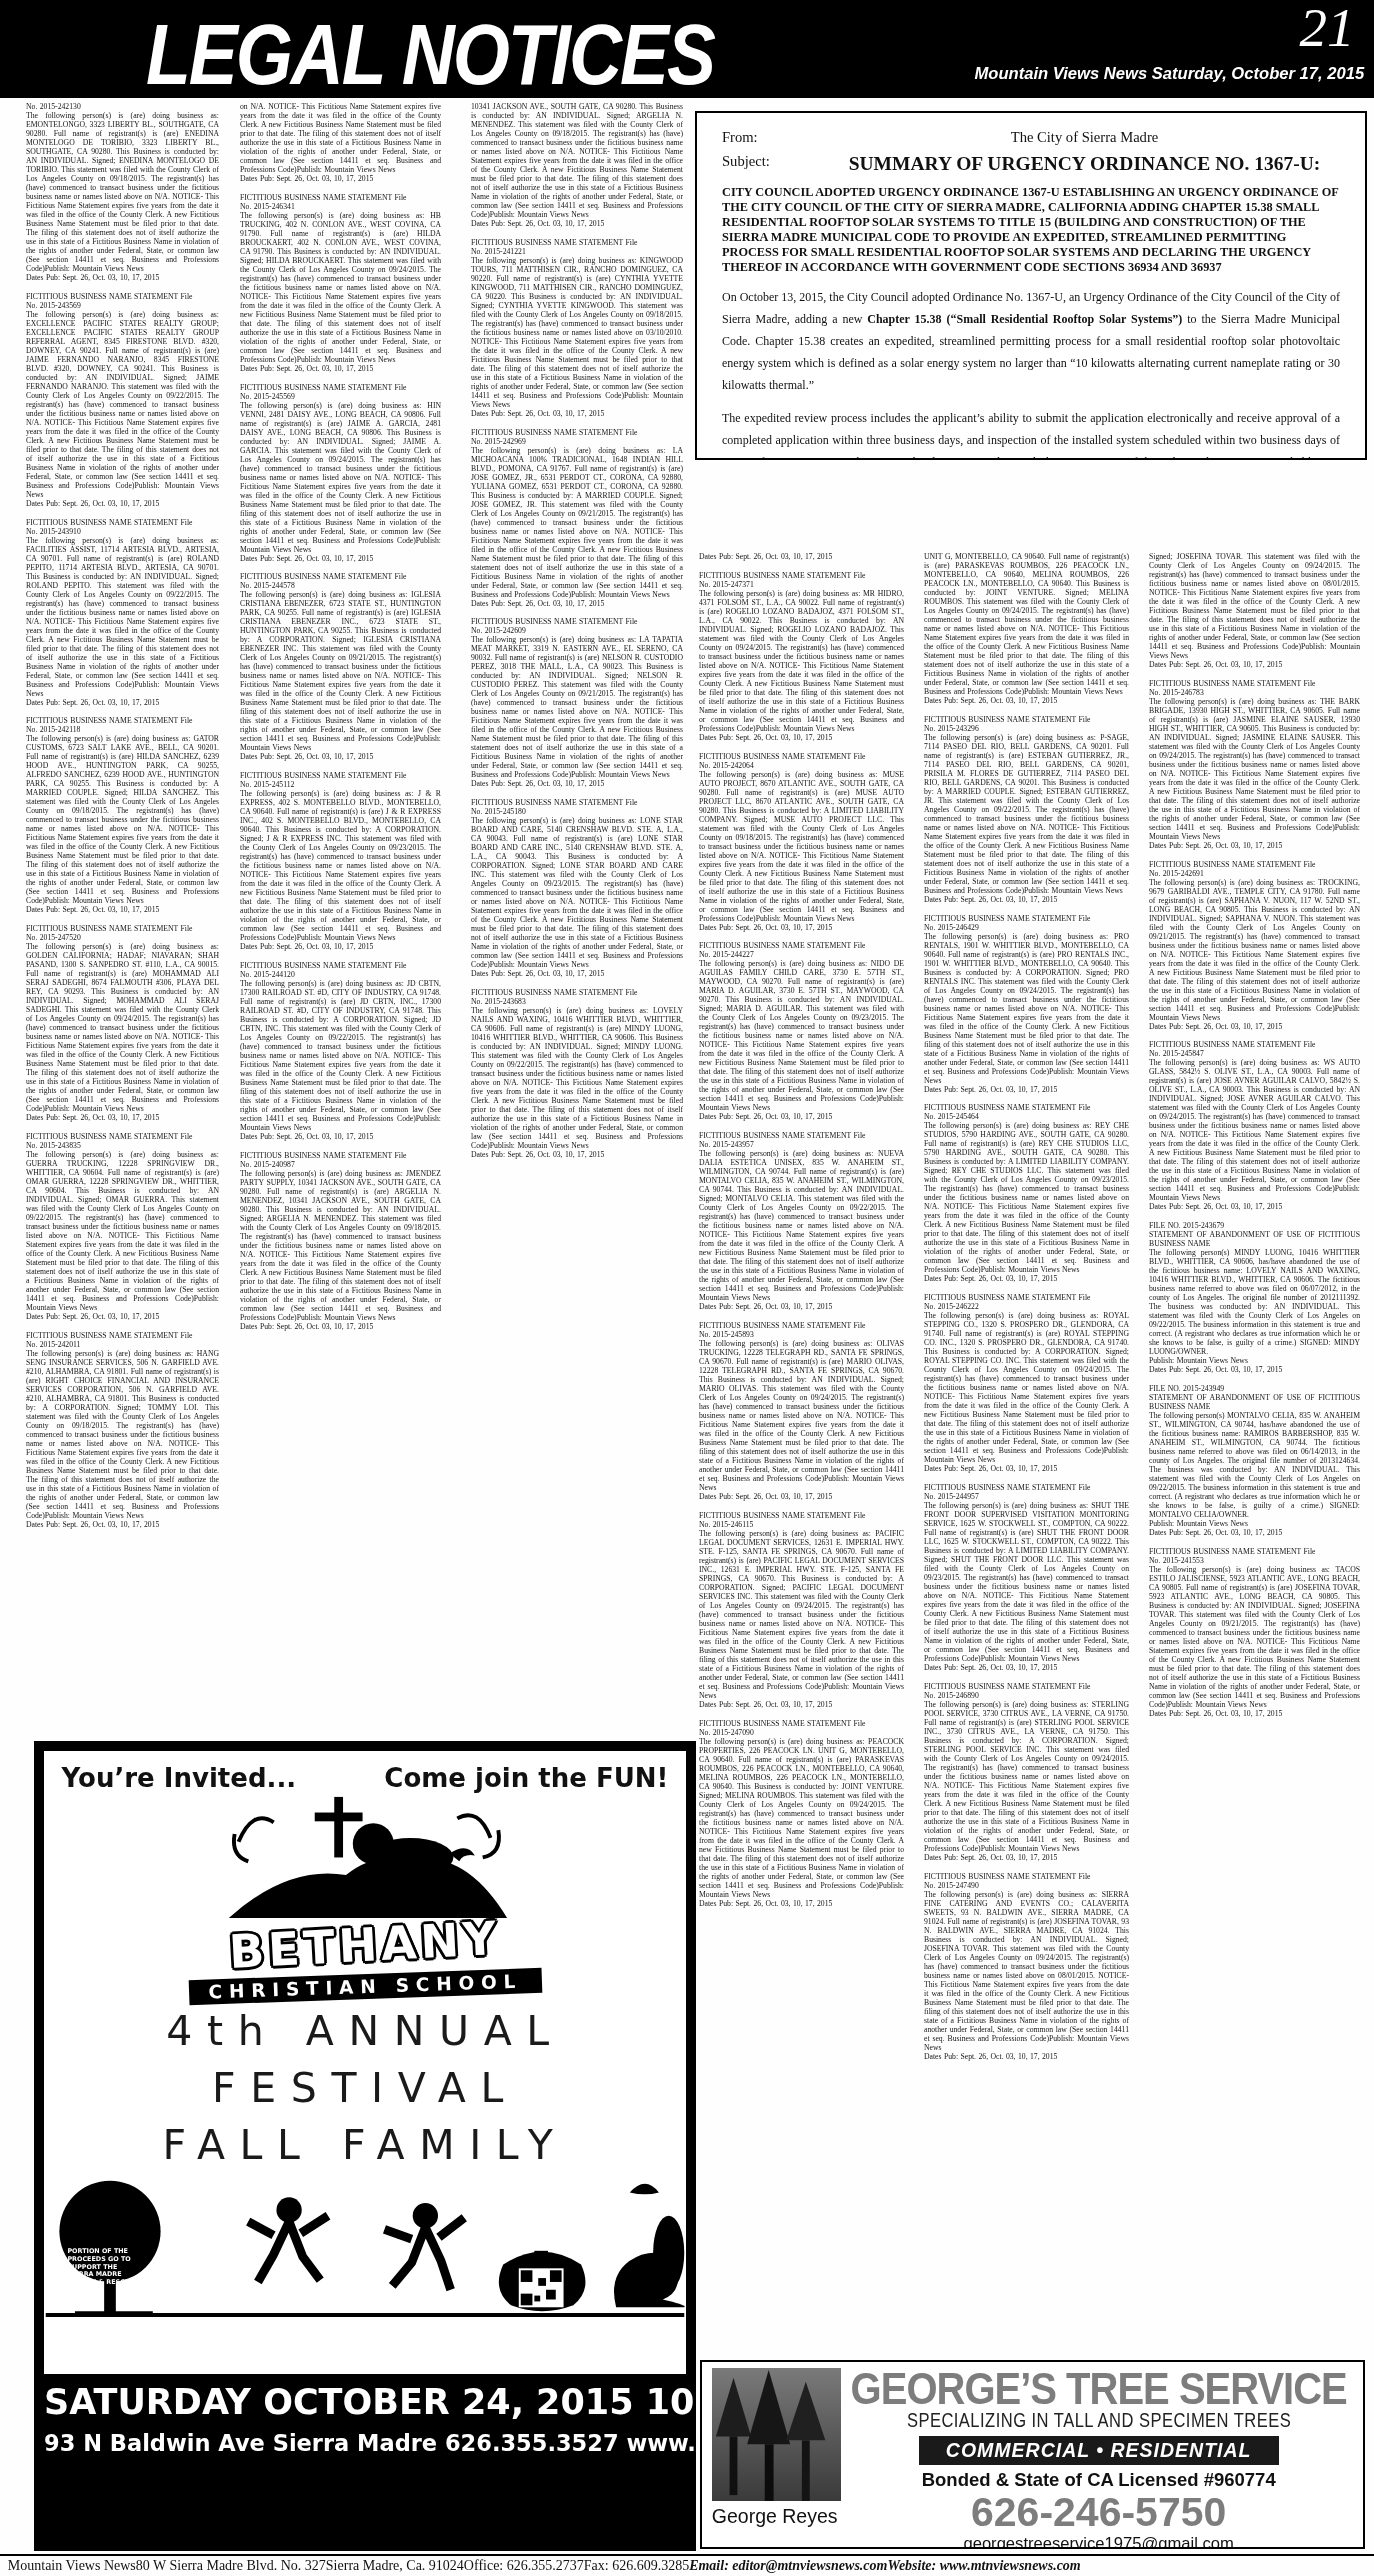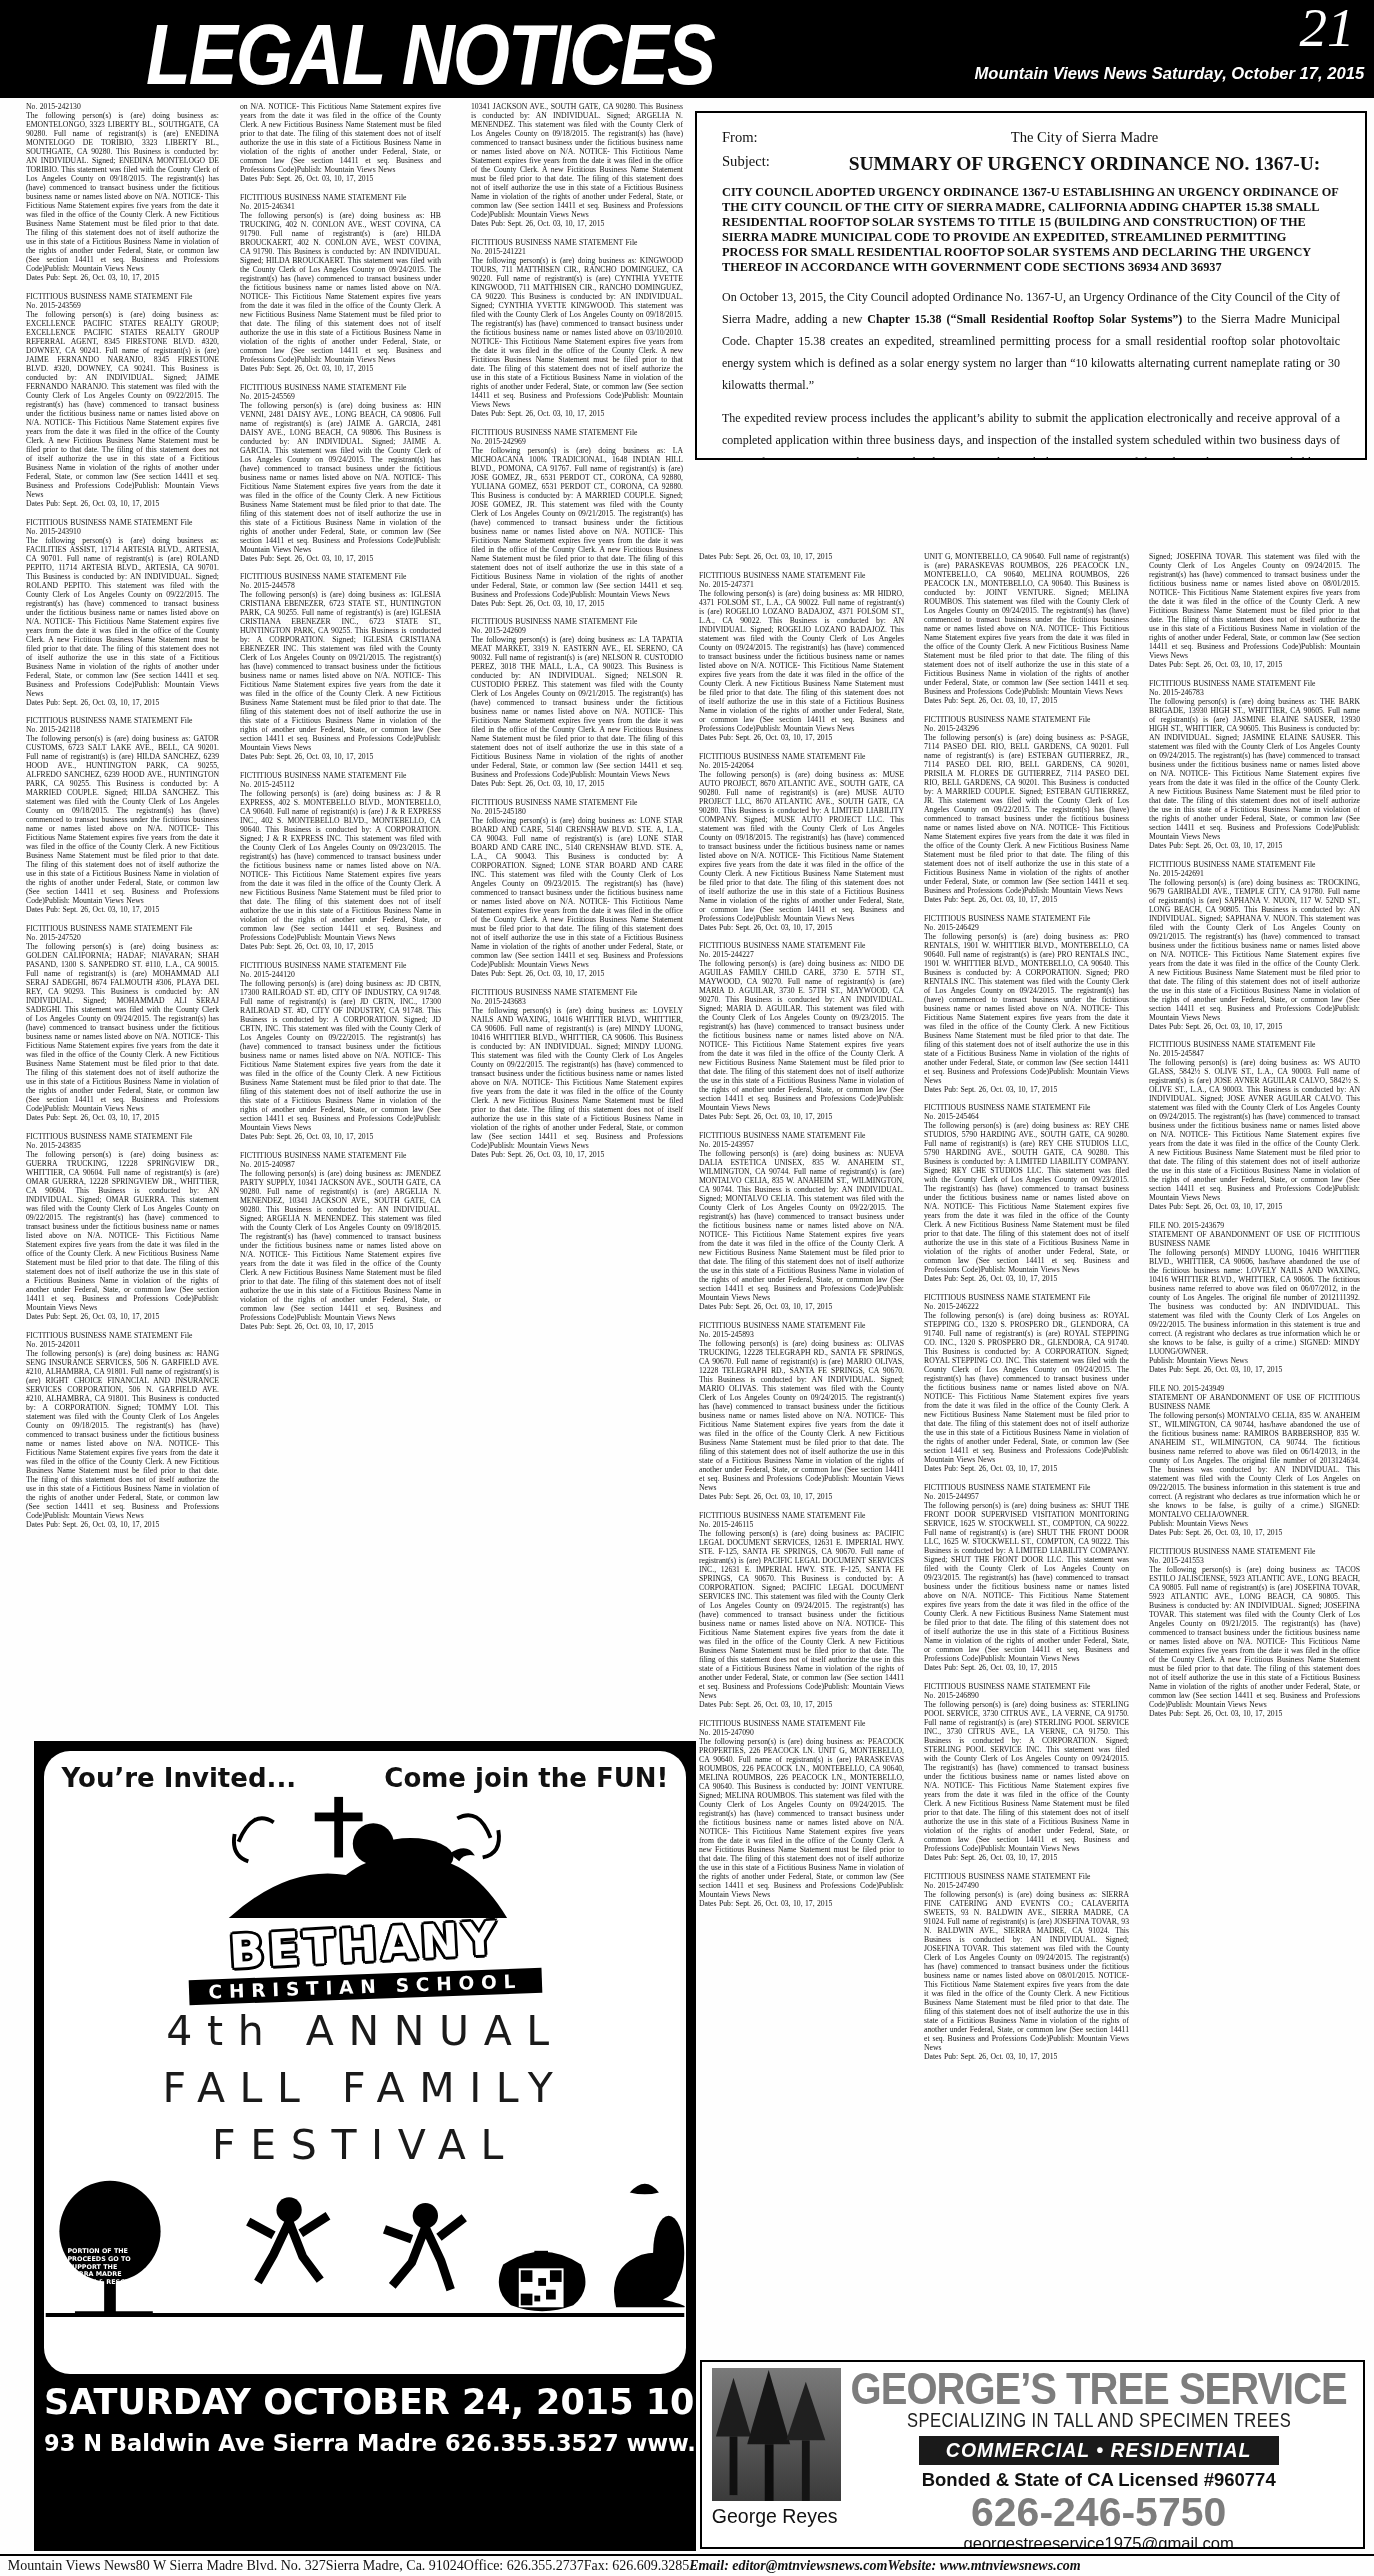--- a/index.html
+++ b/index.html
@@ -30,21 +30,21 @@
   .olabel{font-size:14.6px;}
   .ofrom{font-size:14.6px;text-align:center;}
   .osubj{font-size:19.5px;font-weight:bold;text-align:center;}
   .ocaps{font-weight:bold;font-size:12.3px;line-height:15px;margin:9.8px 0 0;text-align:left;}
   .obody{font-size:12px;line-height:22px;margin:10.7px 0 0;text-align:justify;}
   .obold{font-weight:bold;}
 
   
   .bethany{position:absolute;left:34px;top:1741px;width:662px;height:810px;background:#000;
            box-sizing:border-box;border:10.7px solid #000;}
-  .bwhite{background:#fff;width:100%;height:623px;position:relative;overflow:hidden;text-align:center;border-radius:26px;}
+  .bwhite{background:#fff;width:100%;height:623px;position:relative;overflow:hidden;text-align:center;}
   .binvite{display:flex;justify-content:space-between;padding:11.7px 17.6px 0;
            font-family:"DejaVu Sans",sans-serif;font-weight:bold;font-size:26px;}
   .bgfx{display:block;margin:0 auto;}
   .bname{font-family:"DejaVu Sans",sans-serif;font-weight:bold;font-size:46px;letter-spacing:3.9px;
          color:#fff;transform:rotate(-3deg);display:inline-block;
          text-shadow:-2.9px 0 #000,2.9px 0 #000,0 -2.9px #000,0 2.9px #000,-2px -2px #000,2px 2px #000,-2px 2px #000,2px -2px #000;}
   .bsub{display:inline-block;background:#000;color:#fff;padding:2px 19.5px;margin-top:2px;
         font-family:"DejaVu Sans",sans-serif;font-weight:bold;font-size:18.5px;letter-spacing:6.8px;
         transform:rotate(-2deg);}
   .bline{font-family:"DejaVu Sans",sans-serif;font-size:41px;letter-spacing:14.6px;color:#1a1a1a;
@@ -307,22 +307,22 @@
       <path d="M20,50 q14,-34 36,-20 M30,70 q-18,-6 -14,-28" stroke="#000" stroke-width="4" fill="none"></path>
       <path d="M278,46 q-12,-32 -34,-20 M270,66 q20,-4 16,-28" stroke="#000" stroke-width="4" fill="none"></path>
     </svg>
     <div>
       <span class="bname">BETHANY</span>
     </div>
     <div>
       <span class="bsub">CHRISTIAN SCHOOL</span>
     </div>
     <div class="bline">4th ANNUAL</div>
+    <div class="bline">FESTIVAL</div>
     <div class="bline">FALL FAMILY</div>
-    <div class="bline">FESTIVAL</div>
     <div class="bsil">
       <svg width="640" height="146" viewBox="0 0 656 150">
         <circle cx="66" cy="62" r="52" fill="#000"></circle>
         <rect x="60" y="106" width="12" height="40" fill="#000"></rect>
         <path d="M30,146 h80" stroke="#000" stroke-width="4"></path>
         <circle cx="250" cy="40" r="13" fill="#000"></circle>
         <path d="M250,52 l-16,34 l-16,28 M250,52 l14,36 l18,24 M234,66 l-26,-14 M262,64 l28,-18" stroke="#000" stroke-width="9" fill="none"></path>
         <circle cx="390" cy="46" r="13" fill="#000"></circle>
         <path d="M390,58 l-14,36 l-20,24 M390,58 l16,34 l10,30 M376,70 l-28,-10 M404,68 l26,-20" stroke="#000" stroke-width="9" fill="none"></path>
         <path d="M470,96 q40,-26 80,0 q12,26 -8,42 q-32,12 -64,0 q-20,-16 -8,-42 Z" fill="#000"></path>

